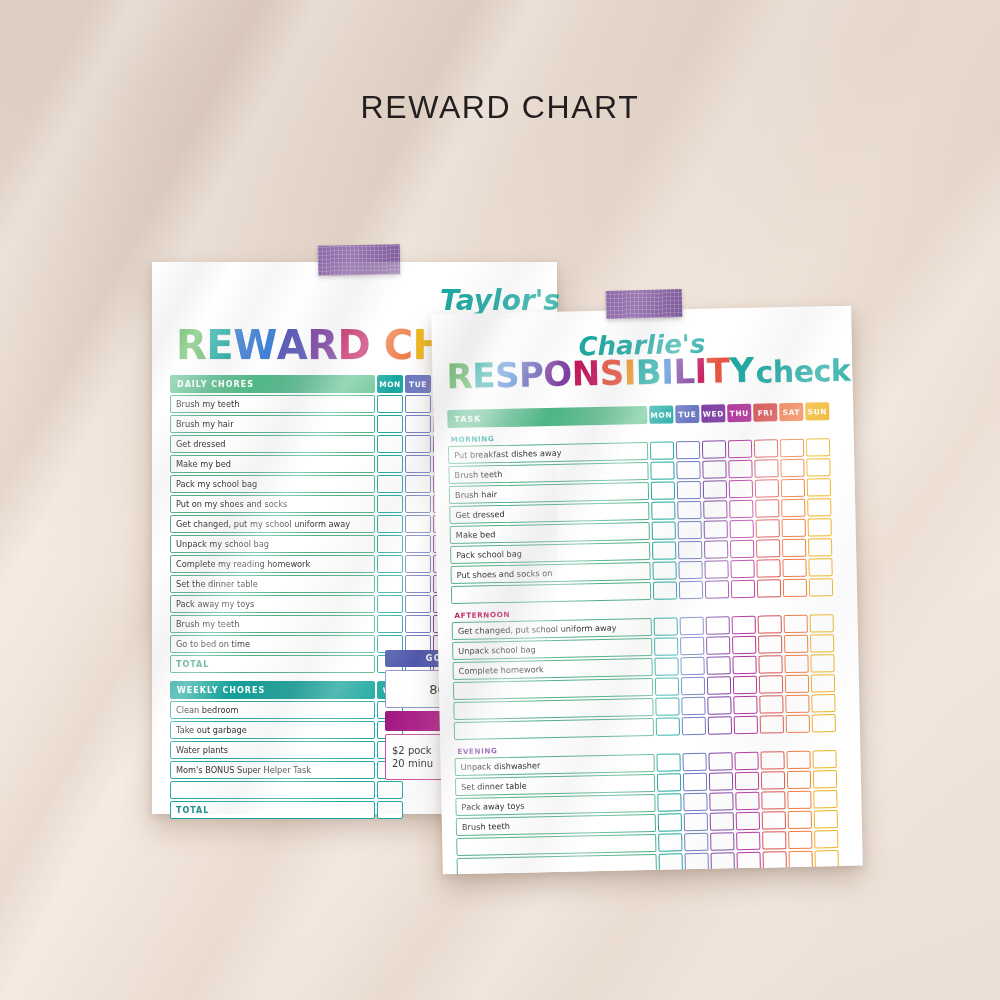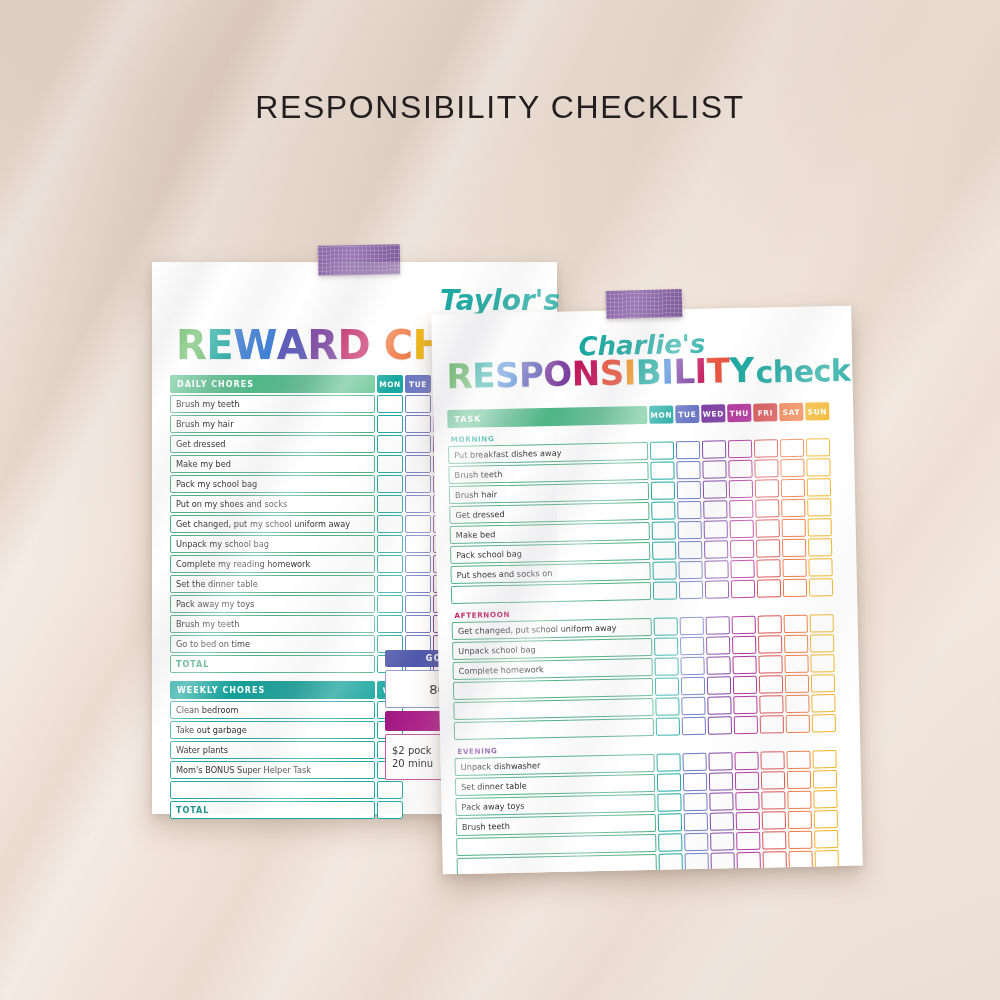--- a/index.html
+++ b/index.html
@@ -192,21 +192,21 @@
     font-size: 10px; color: #333; line-height: 1.35;
   }
 </style>
 </head>
 <body>
 
 <div id="bg"></div>
 <div id="bg2"></div>
 
 <div id="header">
-  <div class="t3">RESPONSIBILITY CHECKLIST</div>
+  <div class="t2">REWARD CHART</div>
 </div>
 
 <div class="sheet" id="sheet-left">
   <div class="sheen"></div>
 </div>
 
 <div class="name-script" id="name-left">Taylor's</div>
 
 <div class="bigword" id="title-left">
     <span style="color: rgb(92, 184, 92);">R</span>

